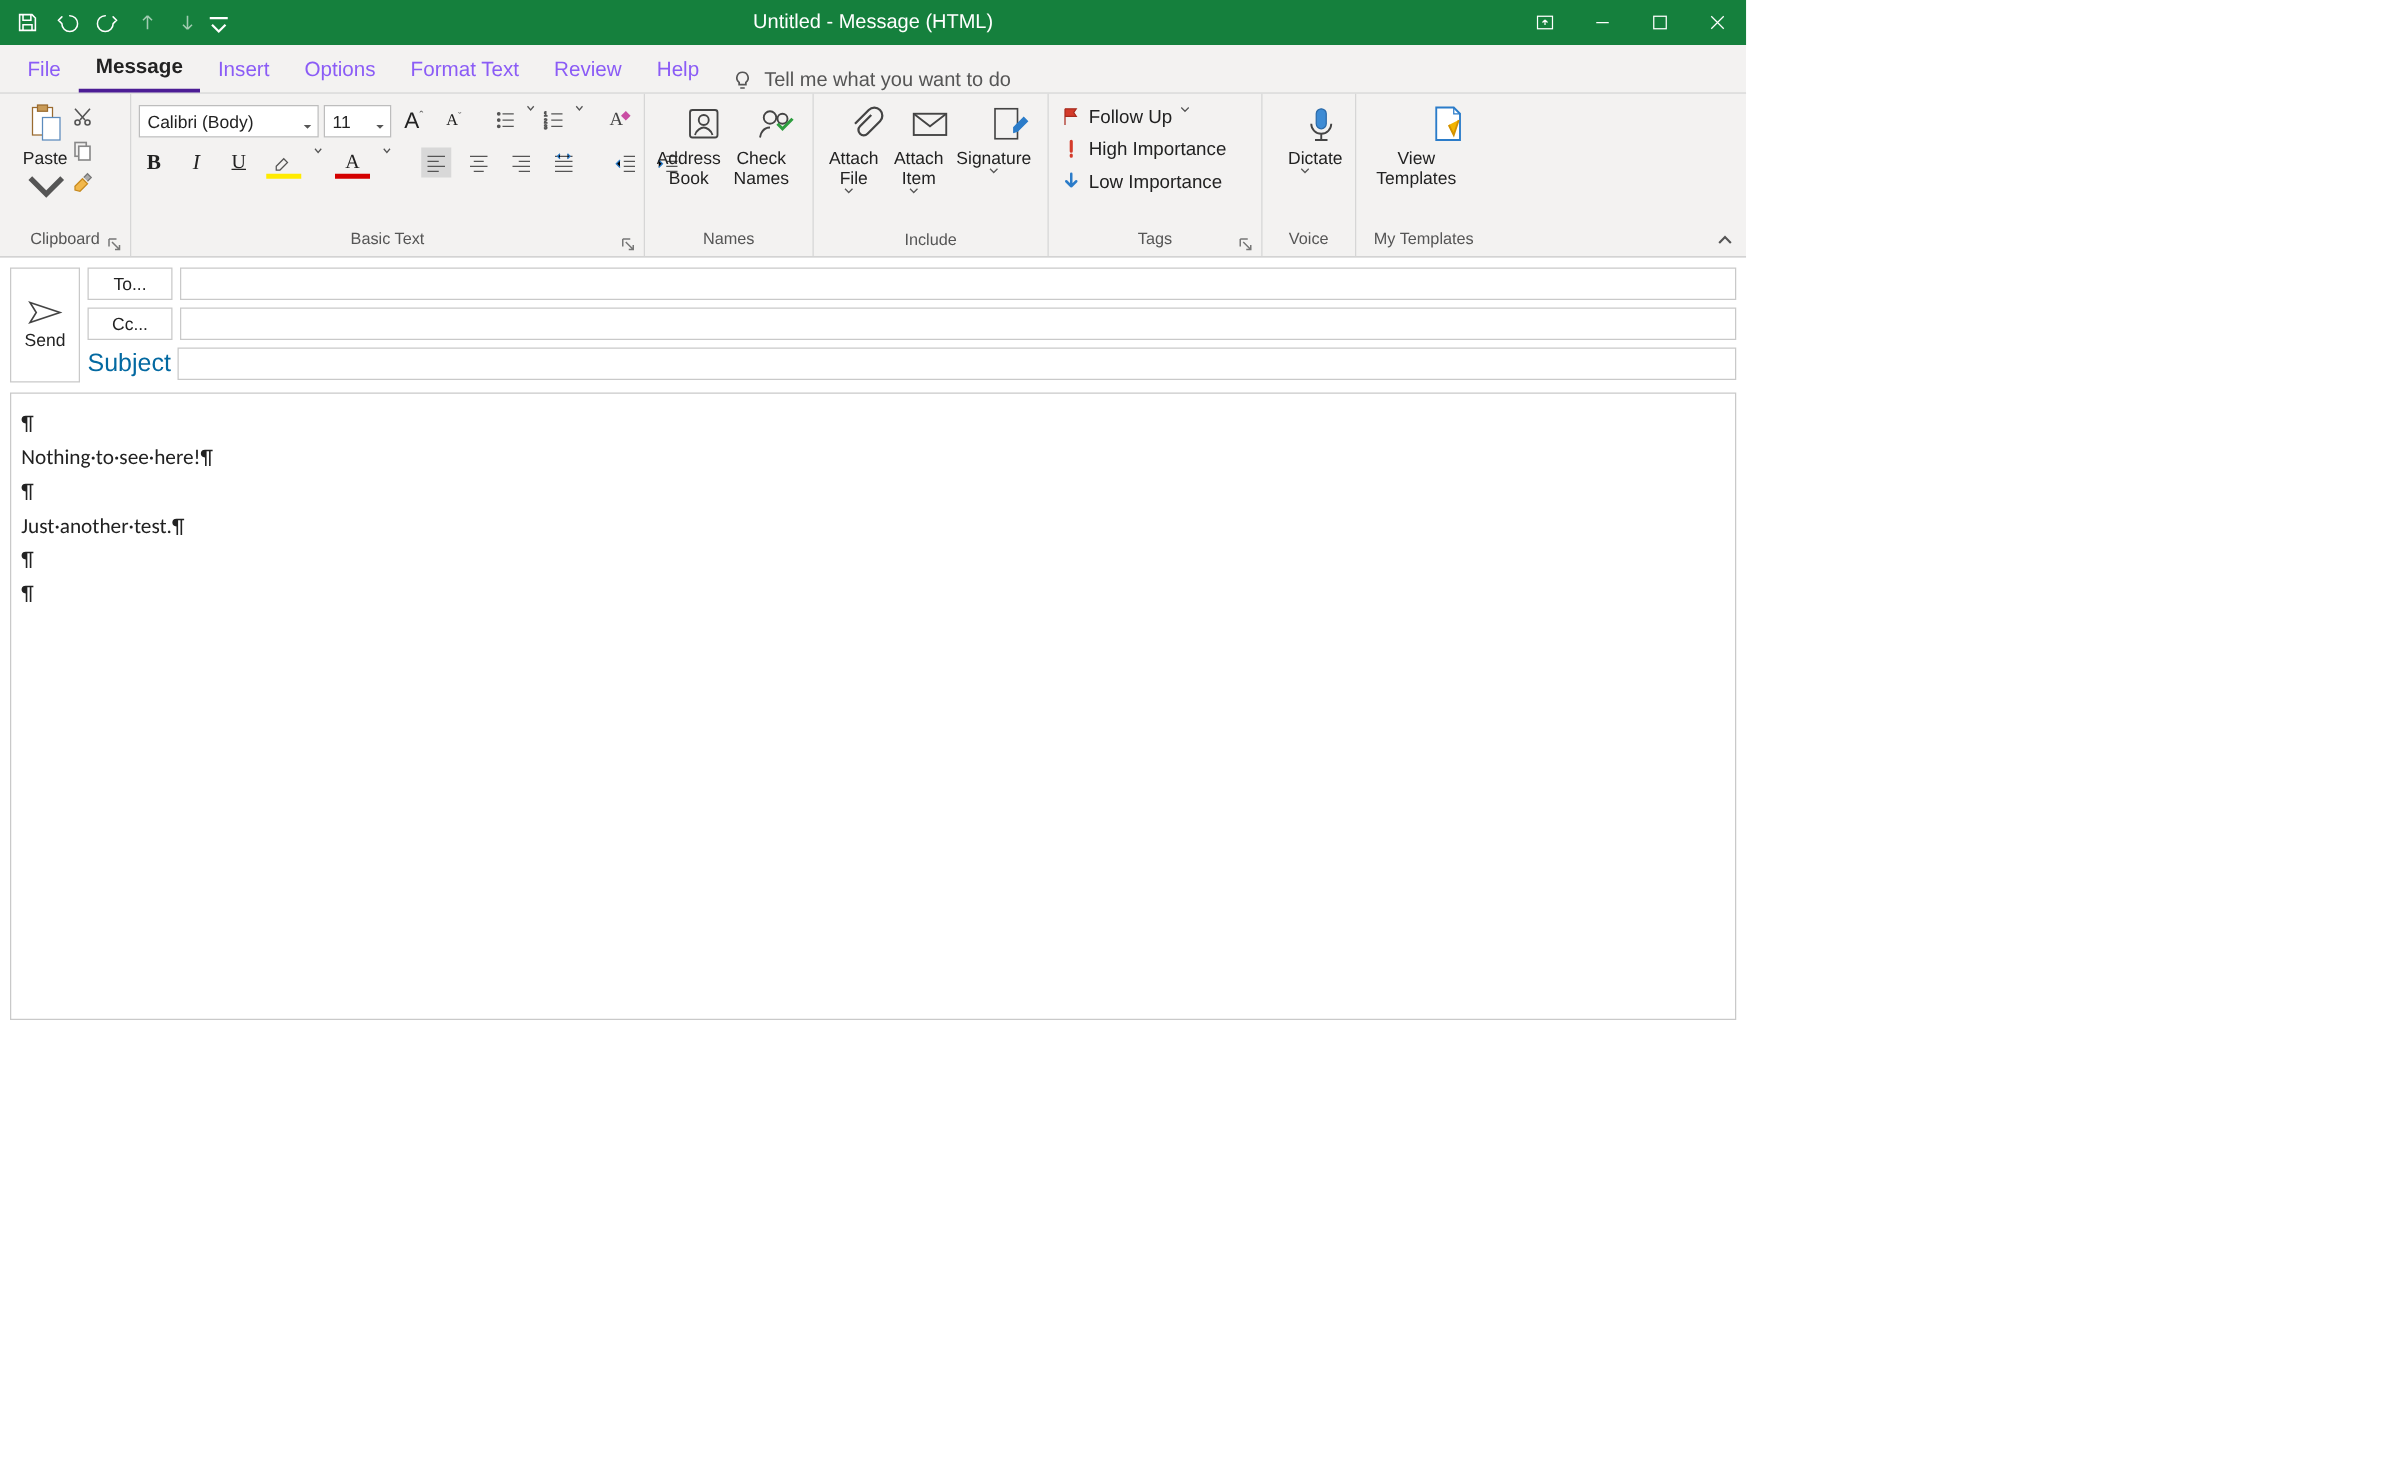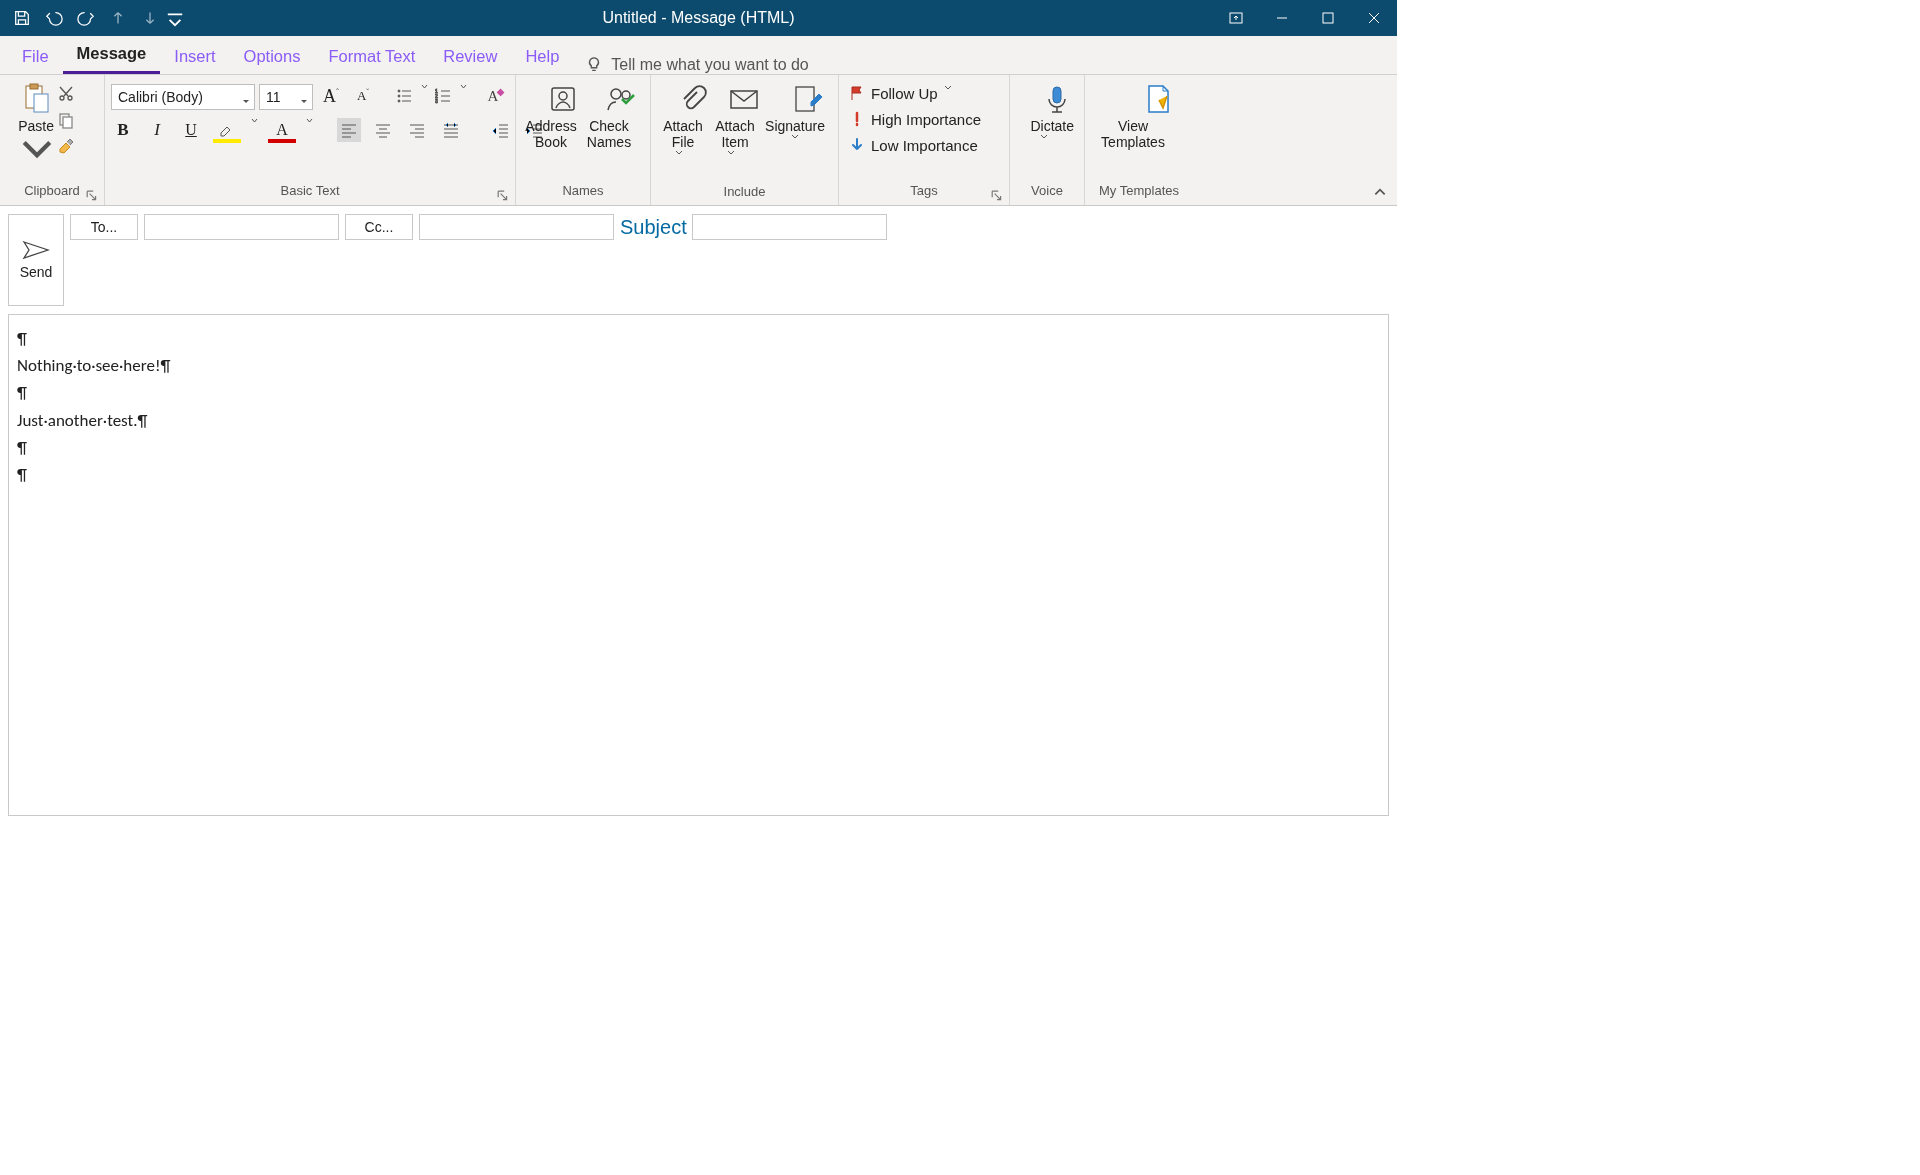--- a/index.html
+++ b/index.html
@@ -1,16 +1,16 @@
 <!DOCTYPE html>
 <html><head>
 <meta charset="utf-8">
 <style>
 html,body{margin:0;padding:0;font-family:"Segoe UI",Arial,sans-serif;font-size:14px;color:#222;background:#fff;width:1397px;height:855px;overflow:hidden}
-.titlebar{height:36px;background:#0c4a6e;display:flex;align-items:center;color:#fff}
+.titlebar{height:36px;background:#15803d;display:flex;align-items:center;color:#fff}
 .qat{display:flex;align-items:center;gap:0;padding-left:6px}
 .qat-btn{width:32px;height:36px;display:flex;align-items:center;justify-content:center;cursor:pointer}
 .qat-btn svg{width:18px;height:18px;fill:none;stroke:#fff;stroke-width:1.4}
 .title{flex:1;text-align:center;font-size:16px}
 .winctl{display:flex}
 .winctl-btn{width:46px;height:36px;display:flex;align-items:center;justify-content:center;cursor:pointer}
 .winctl-btn svg{width:14px;height:14px;fill:none;stroke:#fff;stroke-width:1}
 .tabs{height:38px;background:#f3f2f1;display:flex;align-items:flex-end;padding:0 8px;border-bottom:1px solid #d0d0d0}
 .tab{padding:8px 14px;font-size:16.5px;color:#8b5cf6;cursor:pointer}
 .tab.active{font-weight:700;color:#222;border-bottom:3px solid #4c1d95}
@@ -32,21 +32,21 @@
 .dd-arrow{position:absolute;right:4px;top:50%;transform:translateY(-50%);width:8px;height:8px}
 .dd-arrow svg{width:8px;height:8px;fill:#555}
 .hl-bar{position:absolute;left:0;right:0;bottom:-1px;height:4px}
 .tag-row{display:flex;align-items:center;gap:6px;height:26px;cursor:pointer;padding:0 4px;font-size:15px}
 .tag-row svg{width:16px;height:16px}
 .collapse-caret{position:absolute;right:10px;bottom:6px;width:14px;height:14px;cursor:pointer}
 
 .compose{padding:8px 8px 0 8px;display:flex;gap:6px;align-items:flex-start}
 .send-btn{width:54px;height:90px;border:1px solid #c9c9c9;background:#fff;display:flex;flex-direction:column;align-items:center;justify-content:center;cursor:pointer;gap:4px}
 .send-btn svg{width:28px;height:20px;fill:none;stroke:#444;stroke-width:1.3}
-.fields{flex:1;display:flex;gap:6px}
+.fields{flex:1;display:flex;flex-direction:column;gap:6px}
 .field-row{display:flex;gap:6px;align-items:center}
 .field-btn{width:66px;height:24px;border:1px solid #c9c9c9;background:#fff;font-size:14px;display:flex;align-items:center;justify-content:center;cursor:pointer}
 .field-lbl-plain{width:66px;font-size:20px;color:#0369a1;text-align:center}
 .field-input{flex:1;height:24px;border:1px solid #c9c9c9;background:#fff;padding:0 6px;font-size:14px}
 
 .body-area{margin:8px;border:1px solid #c9c9c9;height:480px;padding:10px 8px;font-size:17px;line-height:1.6;font-family:Calibri,"Segoe UI",Arial,sans-serif}
 .body-area p{margin:0}
 .pilcrow{color:#222}
 </style>
 </head>
@@ -180,21 +180,21 @@
                 <path d="M1 2l3 3 3-3"></path>
               </svg></span>
         </div>
         <div class="font-size">
           <span>11</span>
           <span class="dd-arrow"><svg viewBox="0 0 8 8">
                 <path d="M1 2l3 3 3-3"></path>
               </svg></span>
         </div>
         <div class="sm-btn" style="width:28px">
-            <span style="font-family:Liberation Serif, serif;font-size:18px">A<sup style="color:#555;font-size:9px">ˆ</sup></span>
+            <span style="font-family:Liberation Sans, sans-serif;font-size:18px">A<sup style="color:#555;font-size:9px">ˆ</sup></span>
           </div>
         <div class="sm-btn" style="width:28px">
             <span style="font-family:Times;font-size:13px">A<sup style="color:#555;font-size:8px">ˇ</sup></span>
           </div>
         <div style="width:8px"></div>
         <div class="sm-btn">
             <svg viewBox="0 0 18 18" stroke="#555">
               <circle cx="3" cy="4" r="1" fill="#555"></circle>
               <path d="M6 4h9"></path>
               <circle cx="3" cy="9" r="1" fill="#555"></circle>

